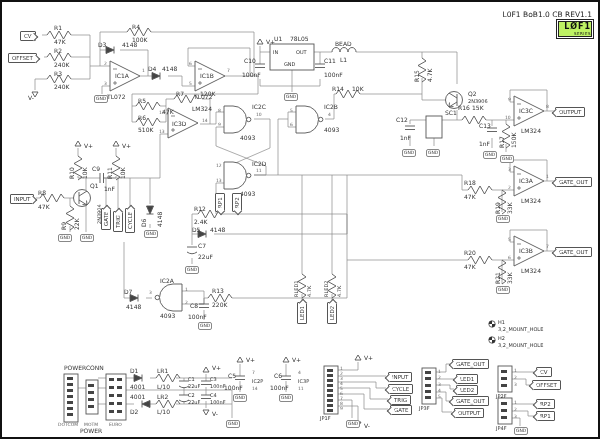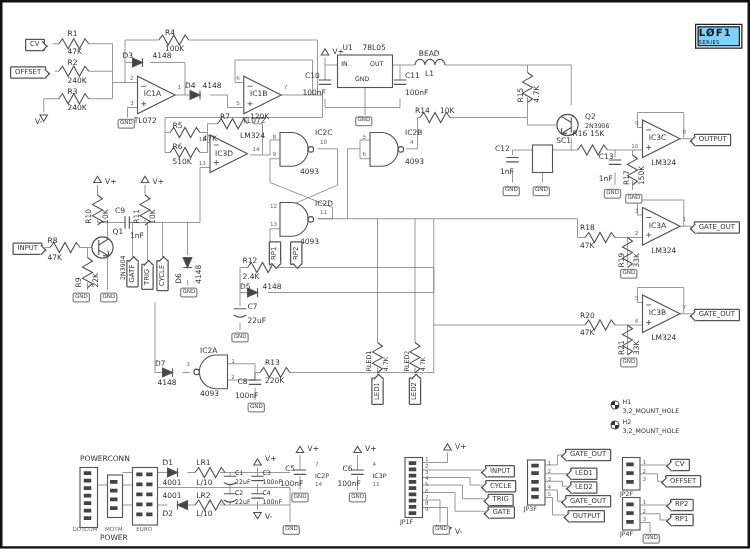--- a/index.html
+++ b/index.html
@@ -17,21 +17,21 @@
        line-height:8px;height:8px;padding:0 3px;white-space:nowrap;border-radius:1px;}
   .tipR::after{content:"";position:absolute;right:-2.8px;top:1.6px;width:5px;height:5px;background:#fff;
        border-top:1px solid #555;border-right:1px solid #555;transform:rotate(45deg);}
   .tipL::before{content:"";position:absolute;left:-2.8px;top:1.6px;width:5px;height:5px;background:#fff;
        border-left:1px solid #555;border-bottom:1px solid #555;transform:rotate(45deg);}
   .vtag{transform:rotate(-90deg);transform-origin:0 0;}
   .gnd{position:absolute;border:1px solid #888;border-radius:2px;font-size:4.5px;line-height:6px;
        color:#444;padding:0 1px;background:#fff;white-space:nowrap;}
   .title{position:absolute;left:420px;top:8px;width:170px;text-align:right;font-size:7.5px;color:#222;}
   .logo{position:absolute;left:556px;top:19px;width:32px;border:1px solid #222;outline:1px solid #222;
-        outline-offset:1px;background:#7dd3fc;text-align:left;}
+        outline-offset:1px;background:#bef264;text-align:right;}
   .logo .l1{font-size:8px;font-weight:bold;letter-spacing:1px;line-height:9px;color:#111;}
   .logo .l2{font-size:4px;line-height:5px;color:#111;letter-spacing:.5px;}
 </style>
 </head>
 <body>
 
 <div id="board">
 
 <svg id="gfx" width="600" height="439" viewBox="0 0 600 439">
 <defs>
@@ -220,20 +220,21 @@
           <rect x="499" y="382" width="6" height="3"></rect>
 <rect x="499" y="400" width="6" height="3"></rect>
           <rect x="499" y="407" width="6" height="3"></rect>
           <rect x="499" y="414" width="6" height="3"></rect>
 </g>
 <use href="#mh" transform="translate(490,322)"></use>
         <use href="#mh" transform="translate(490,338)"></use>
 </g>
 </svg>
 
+<div class="title">L0F1 BoB1.0 CB REV1.1</div>
 <div class="logo">
   <div class="l1">LØF1</div>
   <div class="l2">SERIES</div>
 </div>
 
 <span class="tag tipR" style="left:18px;top:29px">CV</span>
 <span class="tag tipR" style="left:6px;top:51px">OFFSET</span>
 <span class="lbl" style="left:52px;top:22px">R1</span>
 <span class="lbl" style="left:52px;top:36px">47K</span>
 <span class="lbl" style="left:52px;top:45px">R2</span>

